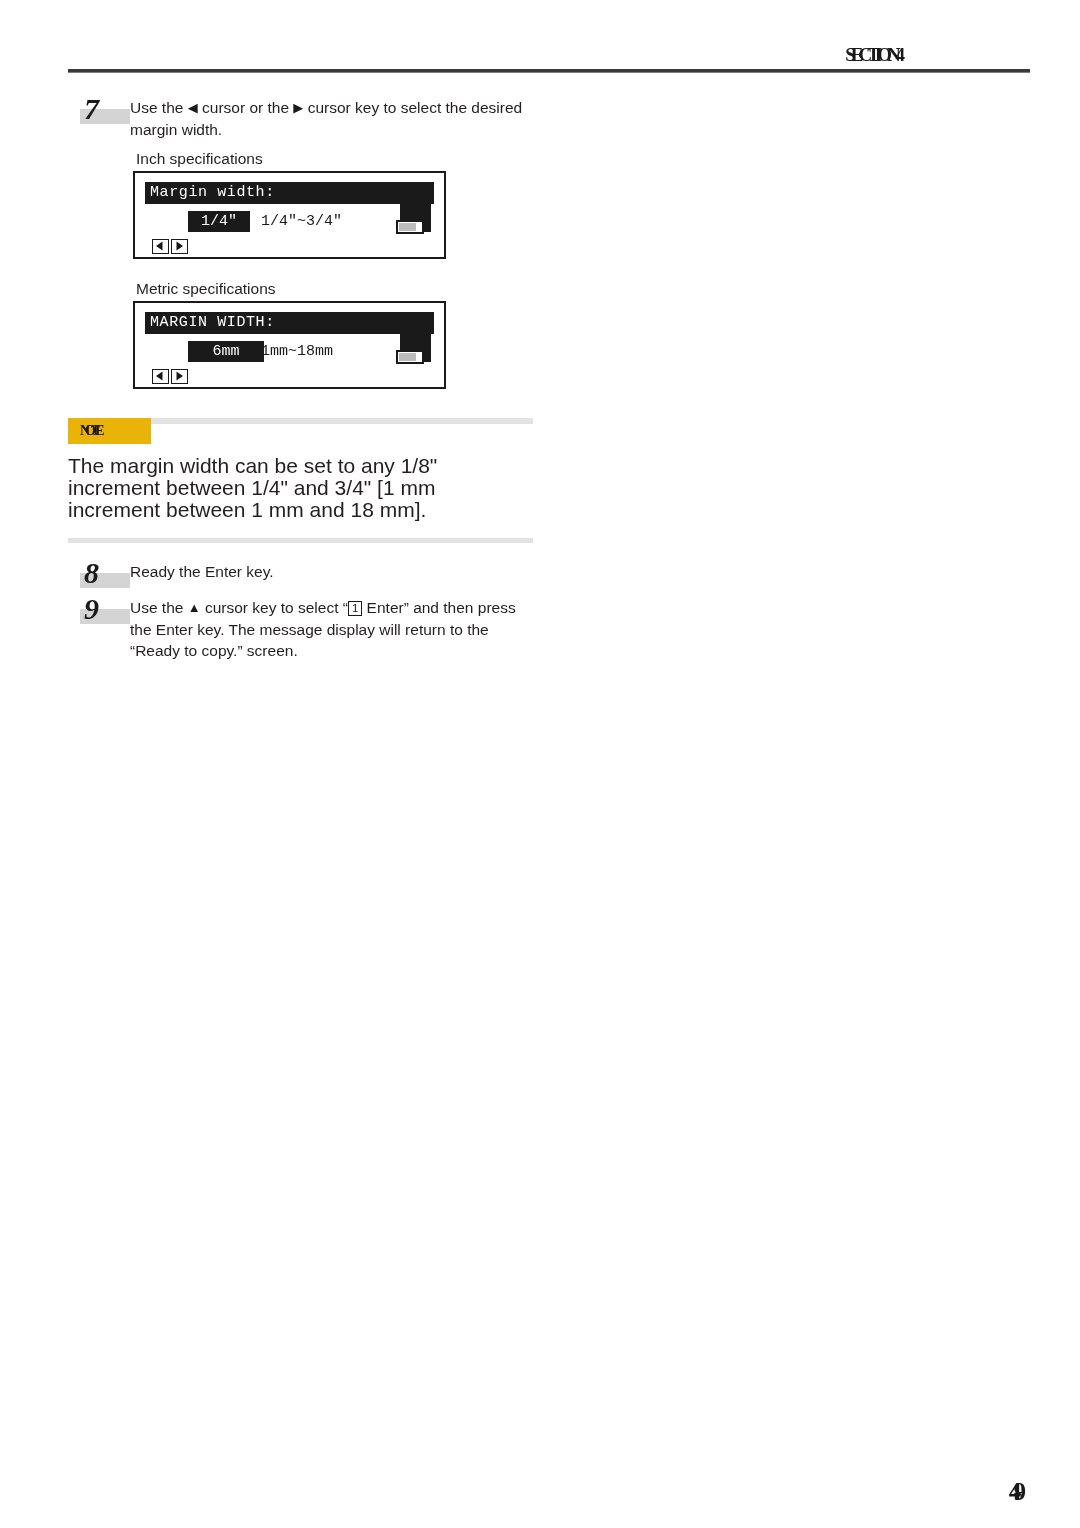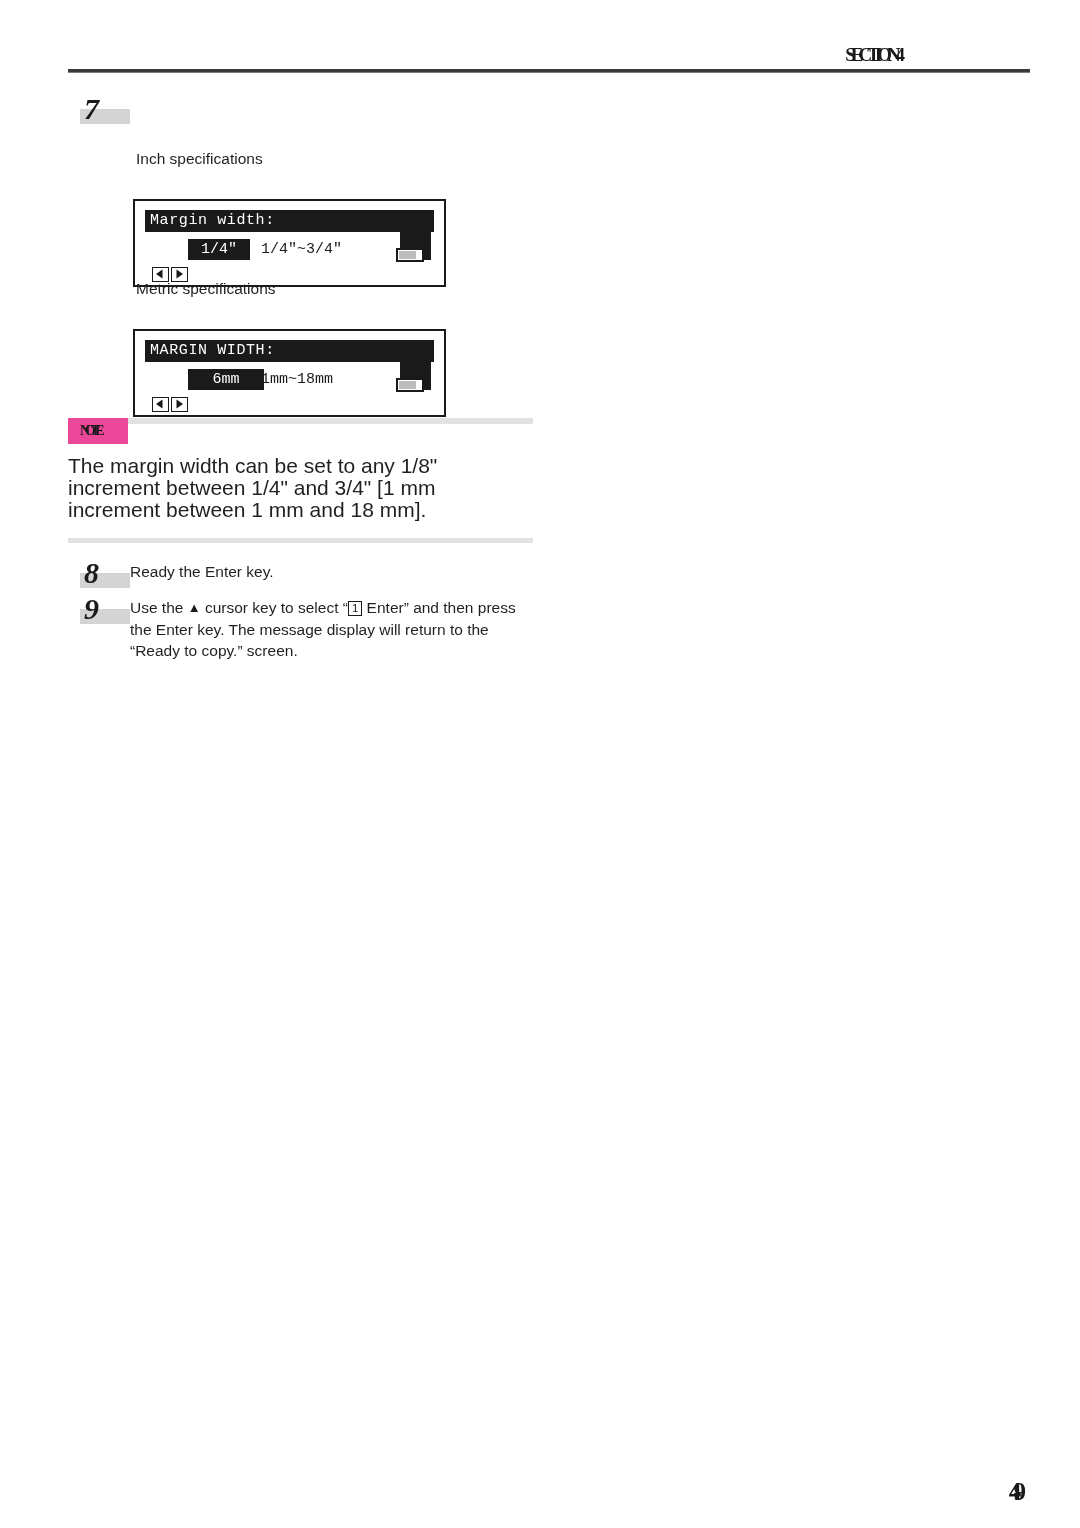--- a/index.html
+++ b/index.html
@@ -97,21 +97,20 @@
   }
 
   
   .lcd {
     position: absolute;
     width: 313px;
     height: 88px;
     border: 2px solid #1a1a1a;
     background: #ffffff;
     box-sizing: border-box;
-    margin-top: 28px;
   }
   .lcd-titlebar {
     position: absolute;
     left: 10px;
     top: 9px;
     right: 10px;
     height: 22px;
     background: #1a1a1a;
   }
   .lcd-titlebar span {
@@ -204,21 +203,22 @@
     position: relative;
     height: 6px;
     background: #e2e2e2;
   }
   .note-tab {
     position: absolute;
     left: 0;
     top: 0;
     width: 60px;
     height: 26px;
-    background: #ec4899;
+    background: #eab308;
+    padding-left: 23px;
   }
   .note-tab span {
     position: absolute;
     left: 12px;
     top: 4px;
     font-family: "Liberation Serif", serif;
     font-weight: bold;
     font-size: 14px;
     letter-spacing: -5px;
     color: #1a1a1a;
@@ -278,20 +278,23 @@
   <div class="header">
     <div class="header-title">SECTION 4</div>
     <div class="header-rule"></div>
   </div>
 
   <div class="step" style="left:68px; top:96px; width:470px;">
     <div class="step-num-wrap">
       <div class="step-num-bar"></div>
       <div class="step-num">7</div>
     </div>
+    <div class="step-text">
+      <span>Use the </span><span class="tri-left">◀</span><span> cursor or the </span><span class="tri-right">▶</span><span> cursor key to select the desired margin width.</span>
+    </div>
   </div>
 
   <div class="sub-label" style="left:136px; top:148px;">Inch specifications</div>
 
   <div class="lcd" style="left:133px; top:171px;">
     <div class="lcd-titlebar">
       <span>Margin width:</span>
     </div>
     <div class="lcd-value" style="left:53px; width:62px;">
       <span>1/4"</span>

